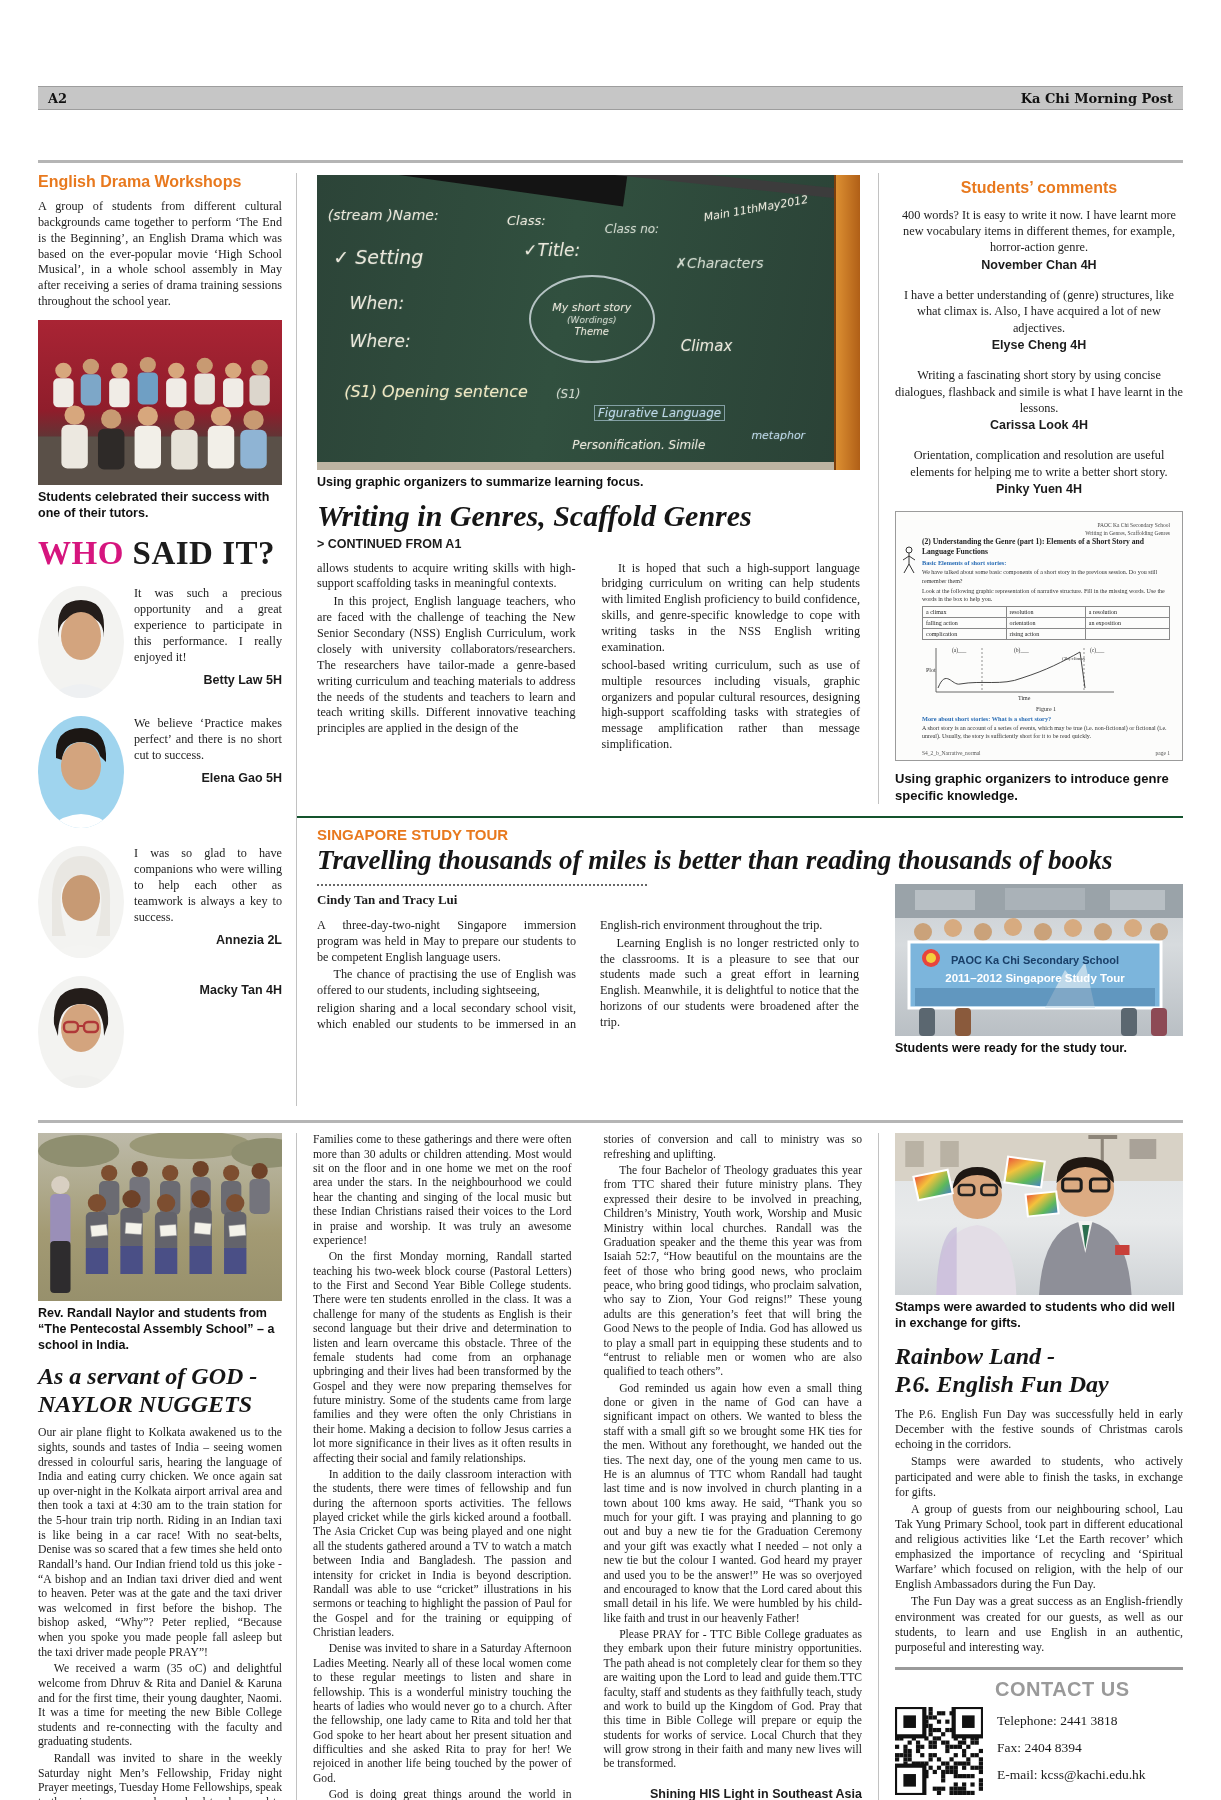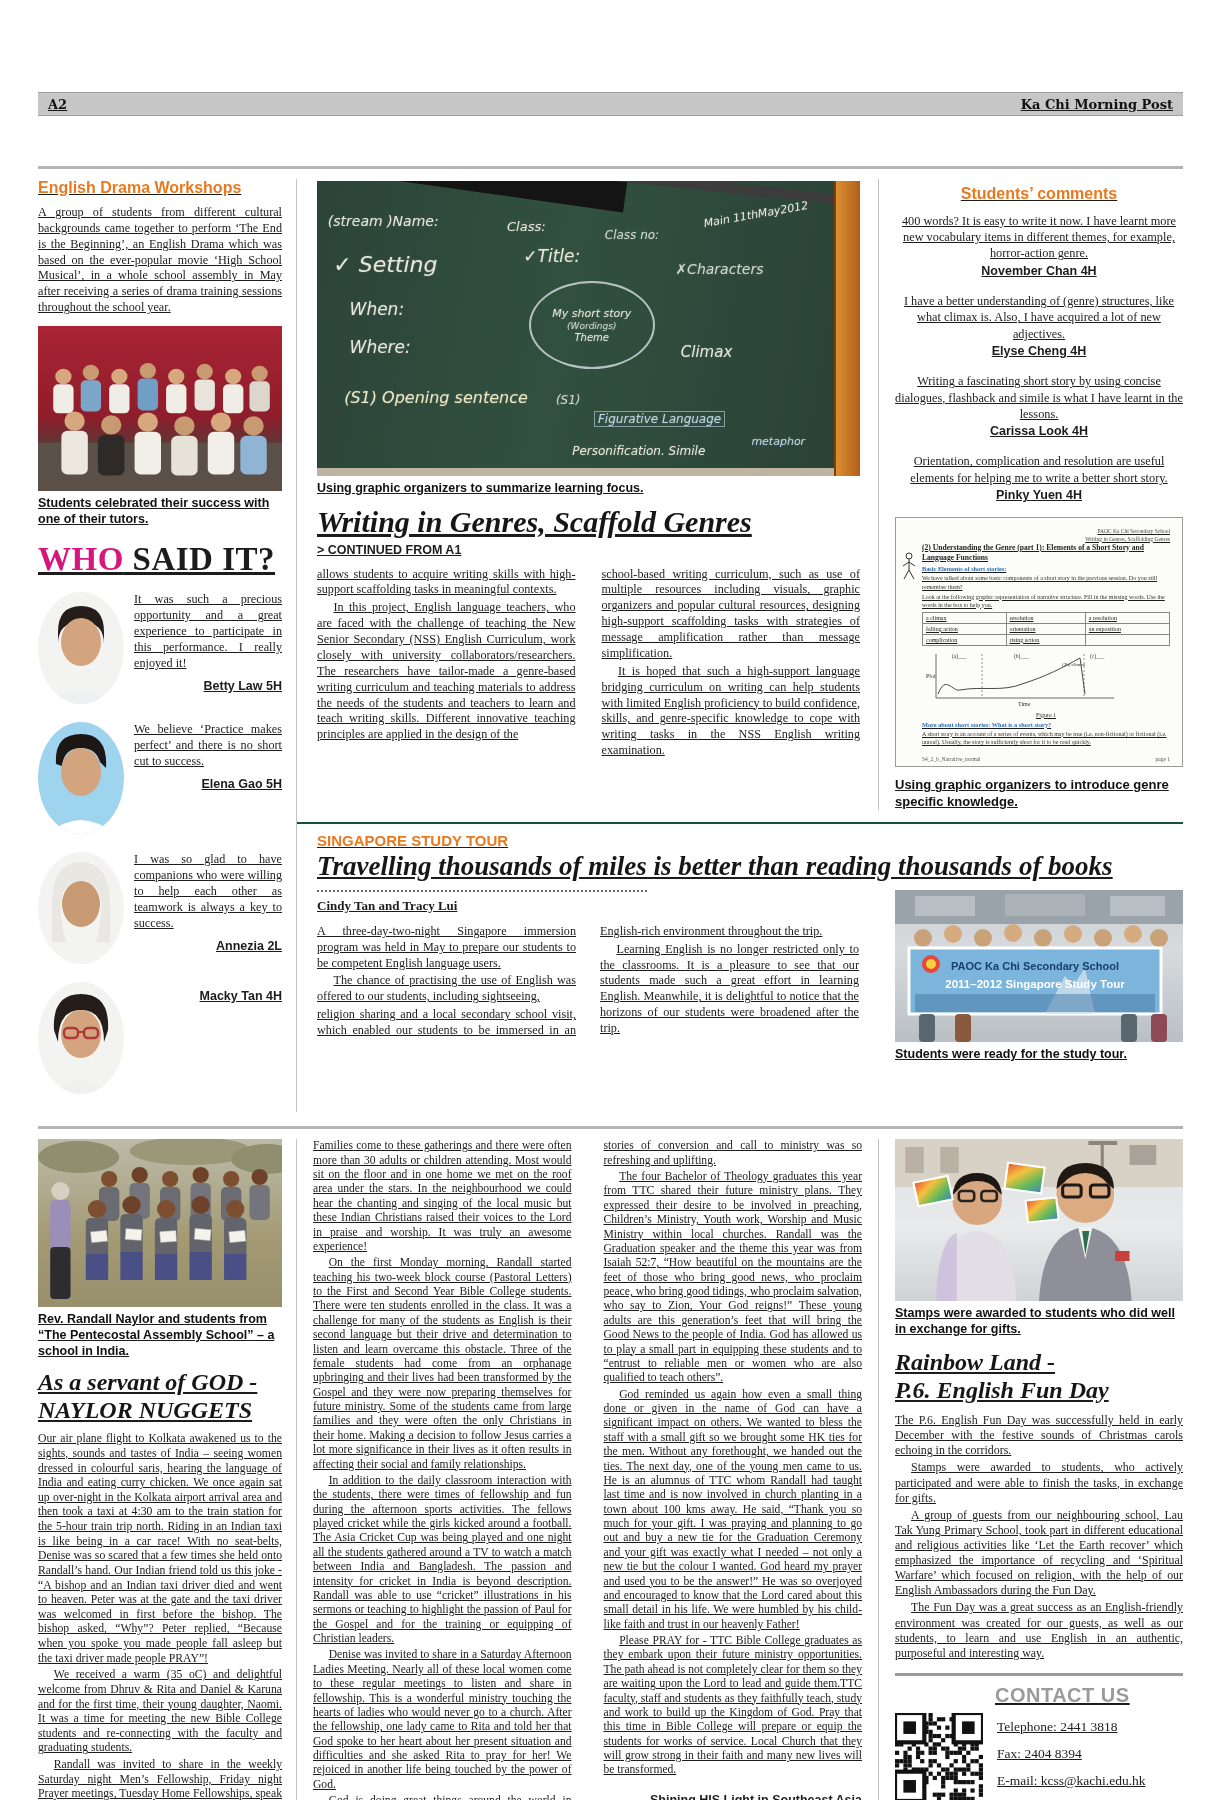--- a/index.html
+++ b/index.html
@@ -1,17 +1,17 @@
 <!DOCTYPE html>
 <html><head>
 <meta charset="utf-8">
 <style>
   html,body{margin:0;padding:0;background:#ffffff;}
   .sheet{width:1221px;height:1800px;position:relative;background:#fff;box-sizing:border-box;
-         padding:8px 38px;font-family:"Liberation Serif",serif;color:#1c1c1c;overflow:hidden;text-decoration:underline;}
+         padding:2px 38px;font-family:"Liberation Serif",serif;color:#1c1c1c;overflow:hidden;}
   
   .band{margin-top:84px;height:22px;background:#c6c6c6;border-top:1px solid #9d9d9d;border-bottom:1px solid #9d9d9d;
         display:flex;justify-content:space-between;align-items:center;padding:0 10px;
         font-family:"DejaVu Serif",serif;font-weight:bold;font-size:13px;color:#111;}
   .content{margin-top:50px;border-top:3px solid #b5b5b5;padding-top:10px;}
   
   .cap{font-family:"Liberation Sans",sans-serif;font-weight:bold;font-size:12.5px;line-height:1.25;color:#111;}
   .h-orange{font-family:"Liberation Sans",sans-serif;font-weight:bold;color:#e8791e;font-size:16px;}
   p.body{font-size:12.2px;line-height:1.3;text-align:justify;margin:0 0 2px 0;}
   p.ind{text-indent:1.35em;}
@@ -237,21 +237,21 @@
         <div class="top-row">
 
           <div class="center-col">
             <div class="bb">
               <div class="edge1"></div>
               <div class="edge2"></div>
               <span class="chalk" style="left:2%;top:11%;font-size:14px;">(stream )Name:</span>
               <span class="chalk" style="left:35%;top:13%;font-size:13px;">Class:</span>
               <span class="chalk dim" style="left:53%;top:16%;font-size:12px;">Class no:</span>
               <span class="chalk" style="left:71%;top:9%;font-size:11px;transform:rotate(-10deg);">Main 11thMay2012</span>
-              <span class="chalk" style="left:3%;top:24%;font-size:22px;">✓ Setting</span>
+              <span class="chalk" style="left:3%;top:24%;font-size:19px;">✓ Setting</span>
               <span class="chalk" style="left:38%;top:22%;font-size:17px;">✓Title:</span>
               <span class="chalk dim" style="left:66%;top:27%;font-size:14px;">✗Characters</span>
               <span class="chalk" style="left:6%;top:40%;font-size:17px;">When:</span>
               <span class="chalk" style="left:6%;top:53%;font-size:17px;">Where:</span>
               <div class="oval">
                 <span class="chalk" style="font-size:11px;">My short story</span>
                 <span class="chalk dim" style="font-size:9px;">(Wordings)</span>
                 <span class="chalk" style="font-size:10px;">Theme</span>
               </div>
               <span class="chalk" style="left:67%;top:55%;font-size:15px;">Climax</span>
@@ -263,22 +263,22 @@
               <div class="wood"></div>
               <div class="tray"></div>
             </div>
             <div class="cap photo-caption">Using graphic organizers to summarize learning focus.</div>
 
             <div class="ital-head writing-headline">Writing in Genres, Scaffold Genres</div>
             <div class="continued">&gt; CONTINUED FROM A1</div>
             <div class="article-cols">
               <p class="body">allows students to acquire writing skills with high-support scaffolding tasks in meaningful contexts.</p>
               <p class="body ind">In this project, English language teachers, who are faced with the challenge of teaching the New Senior Secondary (NSS) English Curriculum, work closely with university collaborators/researchers. The researchers have tailor-made a genre-based writing curriculum and teaching materials to address the needs of the students and teachers to learn and teach writing skills. Different innovative teaching principles are applied in the design of the</p>
+              <p class="body ind">It is hoped that such a high-support language bridging curriculum on writing can help students with limited English proficiency to build confidence, skills, and genre-specific knowledge to cope with writing tasks in the NSS English writing examination.</p>
               <p class="body">school-based writing curriculum, such as use of multiple resources including visuals, graphic organizers and popular cultural resources, designing high-support scaffolding tasks with strategies of message amplification rather than message simplification.</p>
-              <p class="body ind">It is hoped that such a high-support language bridging curriculum on writing can help students with limited English proficiency to build confidence, skills, and genre-specific knowledge to cope with writing tasks in the NSS English writing examination.</p>
             </div>
           </div>
 
           <div class="sidebar">
             <div class="h-orange comments-heading">Students’ comments</div>
             <div class="comment">
               <div>400 words? It is easy to write it now. I have learnt more new vocabulary items in different themes, for example, horror-action genre.</div>
               <div class="c-name">November Chan 4H</div>
             </div>
             <div class="comment">

